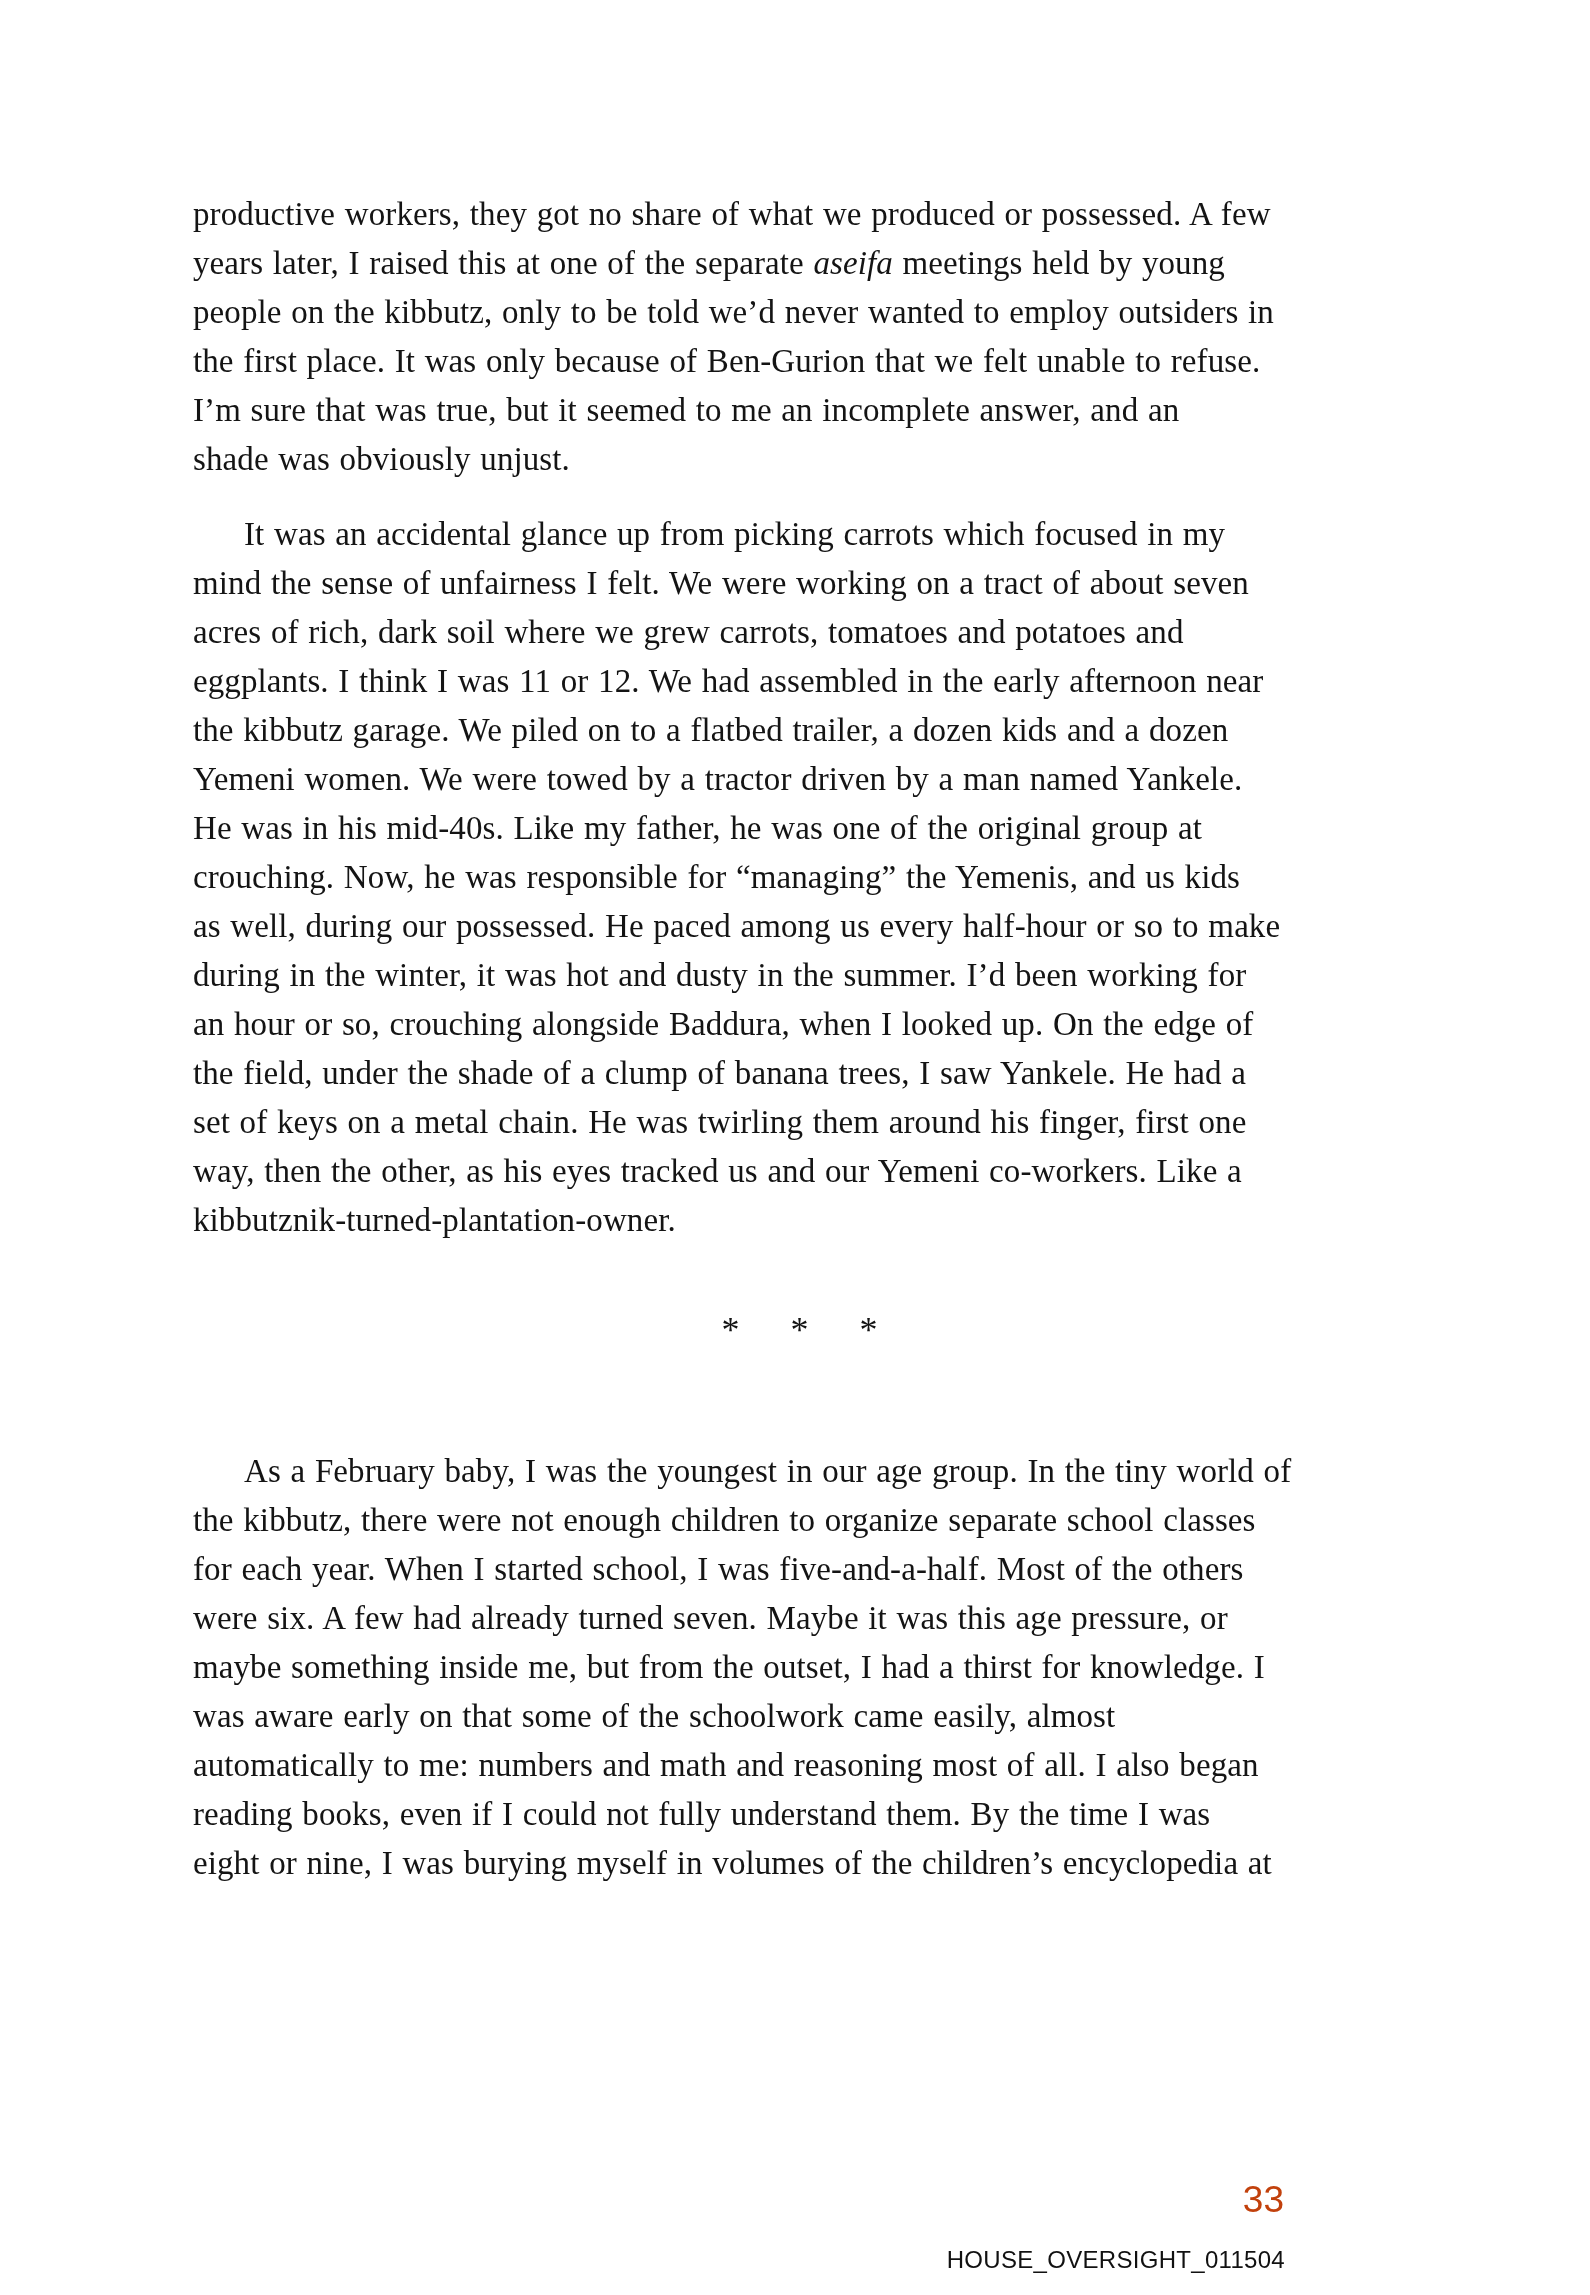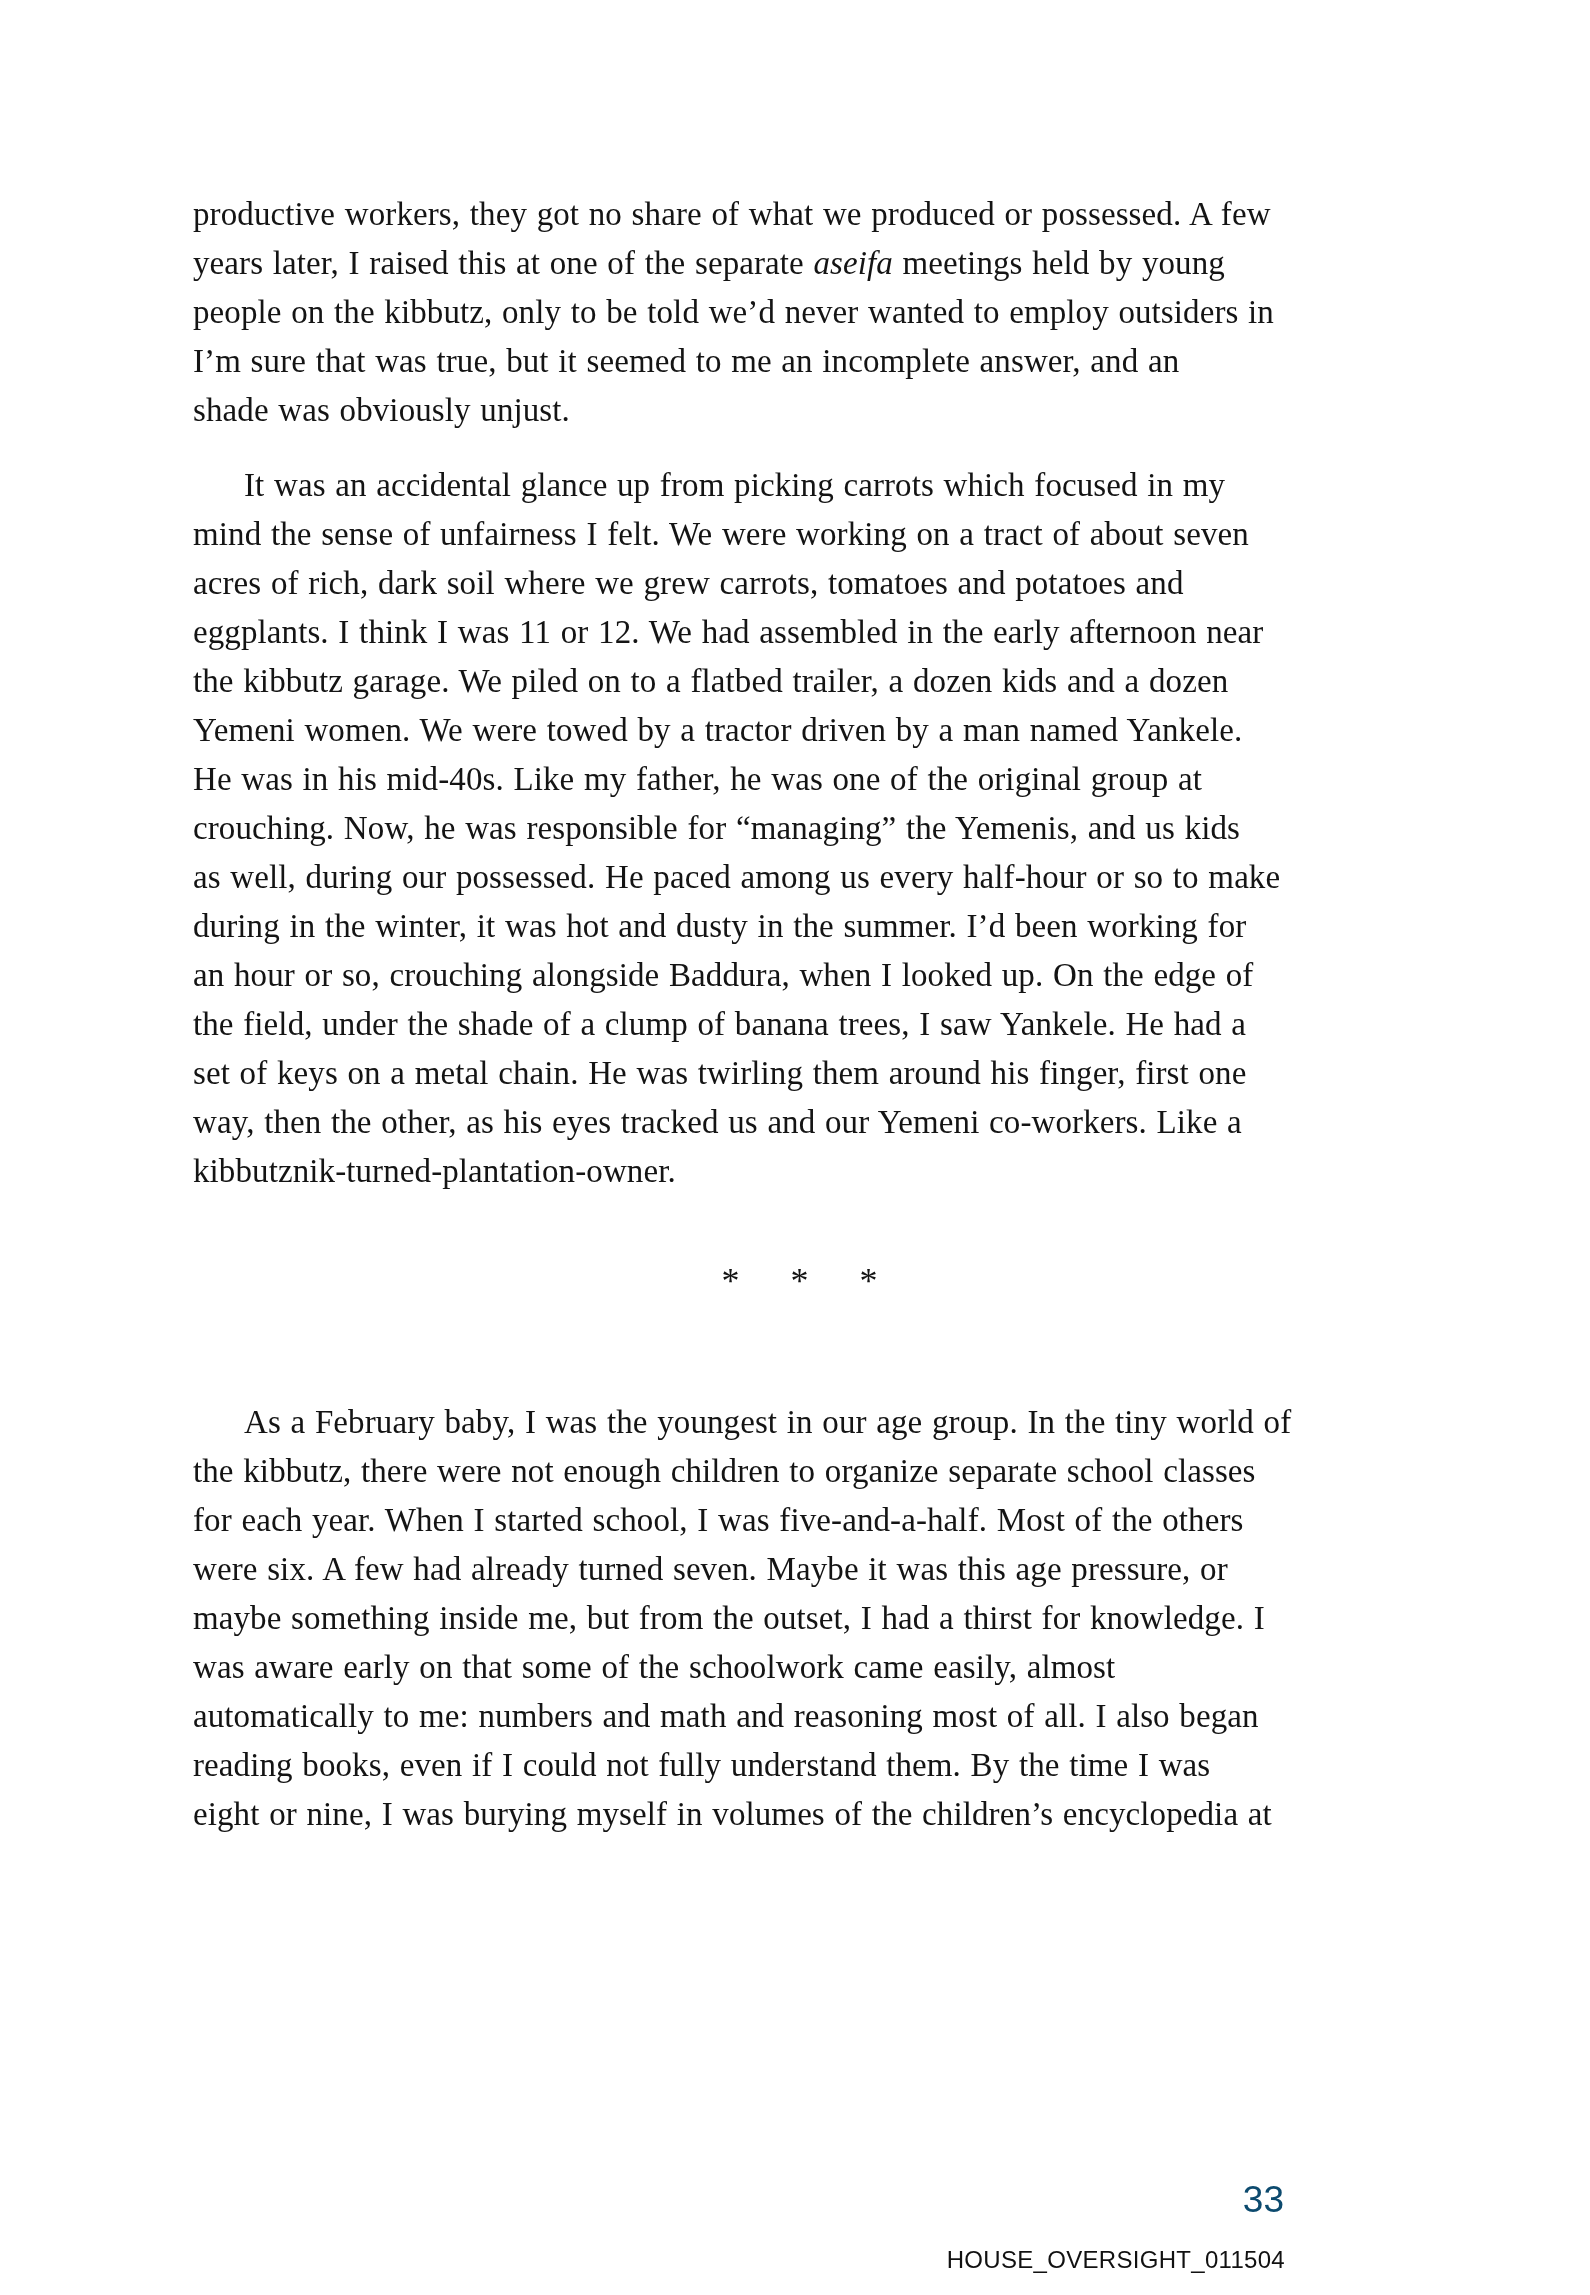--- a/index.html
+++ b/index.html
@@ -46,21 +46,21 @@
     word-spacing: 42px;
     letter-spacing: 0;
   }
   .page-number {
     position: absolute;
     right: 26px;
     top: 2181px;
     font-family: "Liberation Sans", sans-serif;
     font-size: 37px;
     line-height: 1;
-    color: #0c4a6e;
+    color: #c2410c;
   }
   .bates {
     position: absolute;
     right: 25px;
     top: 2248px;
     font-family: "Liberation Sans", sans-serif;
     font-size: 24px;
     line-height: 1;
     letter-spacing: 0.3px;
     color: #111111;
@@ -68,20 +68,21 @@
 </style>
 </head>
 <body>
 
 <div class="page">
   <main class="body-text">
       <div class="paragraph">
         <div class="line"><span>productive workers, they got no share of what we produced or possessed. A few</span></div>
         <div class="line"><span>years later, I raised this at one of the separate </span><span class="italic">aseifa</span><span> meetings held by young</span></div>
         <div class="line"><span>people on the kibbutz, only to be told we’d never wanted to employ outsiders in</span></div>
+        <div class="line"><span>the first place. It was only because of Ben-Gurion that we felt unable to refuse.</span></div>
         <div class="line"><span>I’m sure that was true, but it seemed to me an incomplete answer, and an</span></div>
         <div class="line"><span>shade was obviously unjust.</span></div>
       </div>
       <div class="paragraph">
         <div class="line indent"><span>It was an accidental glance up from picking carrots which focused in my</span></div>
         <div class="line"><span>mind the sense of unfairness I felt. We were working on a tract of about seven</span></div>
         <div class="line"><span>acres of rich, dark soil where we grew carrots, tomatoes and potatoes and</span></div>
         <div class="line"><span>eggplants. I think I was 11 or 12. We had assembled in the early afternoon near</span></div>
         <div class="line"><span>the kibbutz garage. We piled on to a flatbed trailer, a dozen kids and a dozen</span></div>
         <div class="line"><span>Yemeni women. We were towed by a tractor driven by a man named Yankele.</span></div>

